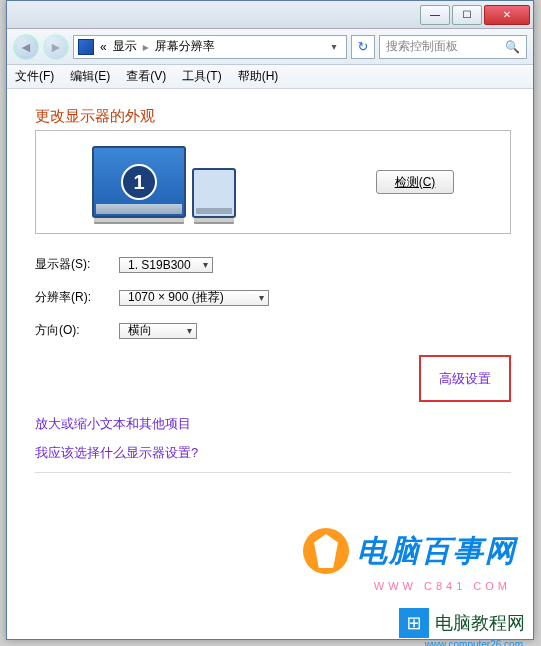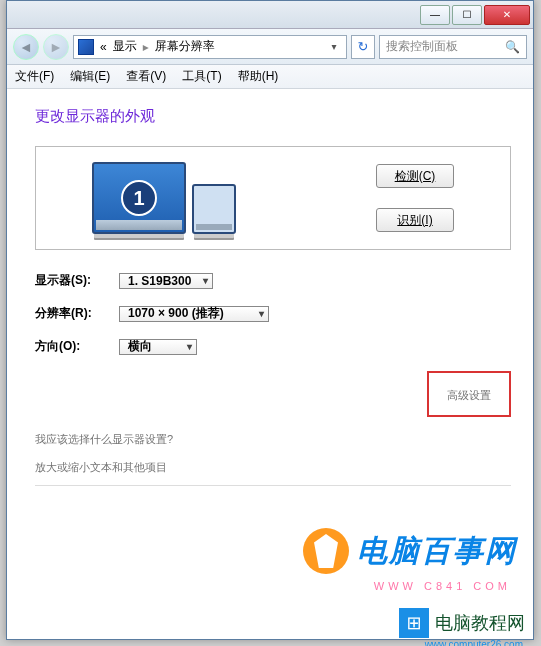--- a/index.html
+++ b/index.html
@@ -18,44 +18,44 @@
 .addr .cpl-icon { width: 16px; height: 16px; background: linear-gradient(135deg,#2a6fd6,#1a4aa0); border:1px solid #0a3a90; }
 .addr .sep { color: #888; }
 .addr-drop { width:16px; text-align:center; color:#555; font-size:10px; }
 .refresh { width: 24px; height: 24px; border:1px solid #9ab; background:#fff; display:flex; align-items:center; justify-content:center; color:#2a6fd6; font-size:13px; }
 .search { width: 148px; height: 24px; border:1px solid #9ab; background:#fff; display:flex; align-items:center; padding:0 6px; font-size:12px; color:#888; }
 .search .mag { margin-left:auto; color:#2a6fd6; }
 
 .menubar { height: 24px; background: linear-gradient(to bottom,#f7f9fc,#eef2f7); border-bottom:1px solid #d0d6dd; display:flex; align-items:center; padding:0 8px; gap:16px; font-size:12px; }
 
 .content { padding: 18px 22px 8px 28px; }
-.heading { color:#6d28d9; font-size:15px; margin-bottom:20px; }
+.heading { color:#c2410c; font-size:15px; margin-bottom:4px; }
 
 .preview { border:1px solid #bbb; height:104px; display:flex; align-items:center; justify-content:center; gap:140px; padding:0 10px; background:#fff; }
 .monitors { display:flex; align-items:flex-end; gap:6px; position:relative; }
 .mon { width: 94px; height: 72px; background: linear-gradient(to bottom,#3d86d6,#1f5fb0); border:2px solid #2a4a7a; border-radius:3px; position:relative; display:flex; align-items:center; justify-content:center; box-shadow: 0 6px 0 -2px #ccc, 0 8px 0 -2px #999; }
 .mon .num { width:36px; height:36px; border-radius:50%; background:#1a3f7a; color:#fff; display:flex; align-items:center; justify-content:center; font-size:20px; font-weight:bold; border:2px solid #fff; }
 .mon .tb { position:absolute; bottom:2px; left:2px; right:2px; height:10px; background: linear-gradient(to bottom,#bcd,#9ab); }
 .mon.small { width:44px; height:50px; background:#cfe0f2; position:relative; }
 .mon.small .tb { height:6px; background:#9ab; }
 .preview-btns { display:flex; flex-direction:column; gap:20px;text-decoration:underline; }
 .btn { min-width:78px; height:24px; background:linear-gradient(to bottom,#fdfdfd,#e8e8e8); border:1px solid #8a8a8a; border-radius:3px; font-size:12px; padding:0 10px; cursor:pointer; }
 
-.form { margin-top:22px;font-weight:bold; }
+.form { margin-top:22px; }
 .row { display:flex; align-items:center; margin-bottom:16px; font-size:12px; }
 .row label { width:84px; }
 .select { height:16px; border:1px solid #888; background:linear-gradient(to bottom,#fff,#eee); padding:0 8px 0 8px; font-size:12px; display:flex; align-items:center; position:relative; min-width:68px; }
 .select .arr { position:absolute; right:4px; font-size:10px; color:#444; }
 .select.w1 { width:94px; }
 .select.w2 { width:150px; }
 .select.w3 { width:78px; }
 
 .adv-area { display:flex; justify-content:flex-end; margin:2px 0 12px 0; }
 .adv-box { border:2px solid #d93333; padding:12px 18px; }
-.link { color:#737373; font-size:11px; cursor:pointer; }
+.link { color:#6d28d9; font-size:13px; cursor:pointer; }
 .links { margin-top:8px; }
 .links div { margin-bottom:10px; }
 
 .hr { border:none; border-top:1px solid #ddd; margin:8px 0 16px 0; }
 
 .buttons { display:flex; justify-content:flex-end; gap:8px; padding-right:4px; }
 .btn.wide { min-width:80px; }
 .btn[disabled] { color:#999; }
 
 .watermark1 { position:absolute; right:24px; bottom:72px; display:flex; align-items:center; gap:8px;font-style:italic; }
@@ -115,21 +115,20 @@
         <div class="mon">
           <div class="num">1</div>
           <div class="tb"></div>
         </div>
         <div class="mon small">
           <div class="tb"></div>
         </div>
       </div>
       <div class="preview-btns">
         <button class="btn">检测(C)</button>
-        <button class="btn">识别(I)</button>
       </div>
     </div>
 
     <div class="form">
       <div class="row">
         <label>显示器(S):</label>
         <div class="select w1">
           <span>1. S19B300</span>
           <span class="arr">▾</span>
         </div>
@@ -150,22 +149,22 @@
       </div>
     </div>
 
     <div class="adv-area">
       <div class="adv-box">
         <span class="link">高级设置</span>
       </div>
     </div>
 
     <div class="links">
+      <div><span class="link">放大或缩小文本和其他项目</span></div>
       <div><span class="link">我应该选择什么显示器设置?</span></div>
-      <div><span class="link">放大或缩小文本和其他项目</span></div>
     </div>
 
     <hr class="hr">
 
   </div>
 
 </div>
 
 <div class="watermark1">
   <div class="wm-icon">

